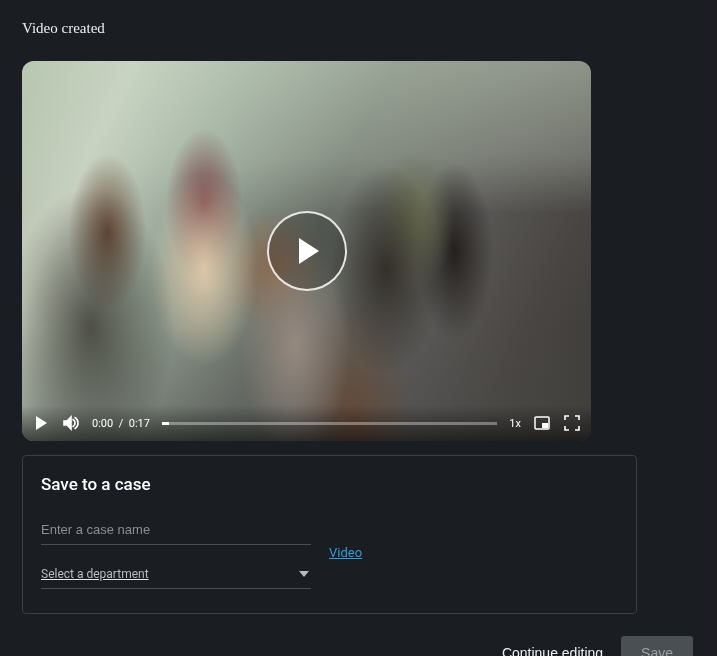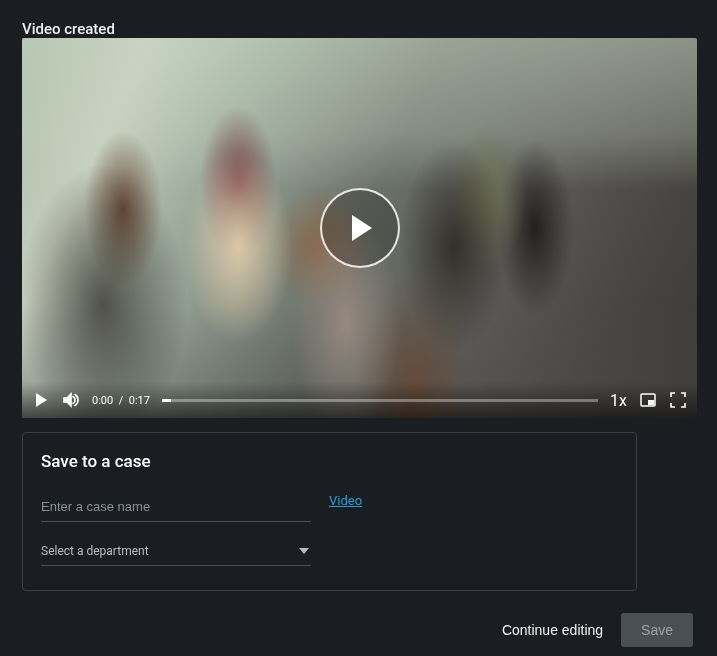--- a/index.html
+++ b/index.html
@@ -11,29 +11,30 @@
       overflow: hidden;
       color: #e8e8e8;
     }
     .container {
       padding: 20px 22px;
     }
     .heading {
       font-size: 15px;
       font-weight: 500;
       color: #f0f0f0;
-      margin-bottom: 0;
+      margin-bottom: 24px;
+      font-family: Liberation Serif, serif;
     }
     .video-wrap {
       position: relative;
-      width: 675px;
+      width: 569px;
       height: 380px;
       background: linear-gradient(115deg, #a8b8a0 0%, #c8d0c0 15%, #9aa89a 30%, #6a7068 50%, #5a5856 70%, #484542 85%, #3a3834 100%);
       overflow: hidden;
-      border-radius: 2px;
+      border-radius: 12px;
     }
     .scene {
       position: absolute; inset: 0;
       background:
         radial-gradient(ellipse 120px 200px at 12% 70%, rgba(30,25,20,0.65), transparent 70%),
         radial-gradient(ellipse 60px 120px at 15% 45%, rgba(90,50,30,0.8), transparent 65%),
         radial-gradient(ellipse 90px 160px at 32% 55%, rgba(235,210,175,0.85), transparent 60%),
         radial-gradient(ellipse 55px 110px at 32% 38%, rgba(105,30,40,0.75), transparent 70%),
         radial-gradient(ellipse 100px 200px at 48% 75%, rgba(155,140,130,0.9), transparent 55%),
         radial-gradient(ellipse 70px 90px at 44% 55%, rgba(140,100,70,0.85), transparent 70%),
@@ -77,38 +78,39 @@
       height: 3px;
       background: rgba(255,255,255,0.35);
       position: relative;
       cursor: pointer;
     }
     .progress-fill {
       position: absolute; left:0; top:0; bottom:0;
       width: 2%;
       background: #fff;
     }
-    .speed { font-size: 16px; display:flex; align-items:center; gap:2px; cursor:pointer;}
+    .speed { font-size: 11px; display:flex; align-items:center; gap:2px; cursor:pointer;}
     .card {
       margin-top: 14px;
       border: 1px solid #3a3f44;
       border-radius: 4px;
       padding: 18px 18px 24px;
       width: 615px;
     }
     .card-title {
       font-size: 17px;
       font-weight: 500;
       color: #fff;
       margin-bottom: 22px;
     }
     .form-row {
       display: flex;
-      align-items: flex-start;
+      align-items: center;
       gap: 18px;
+      text-decoration: underline;
     }
     .form-col {
       width: 270px;
     }
     .text-input {
       width: 100%;
       background: transparent;
       border: none;
       border-bottom: 1px solid #4a4f54;
       color: #e8e8e8;

